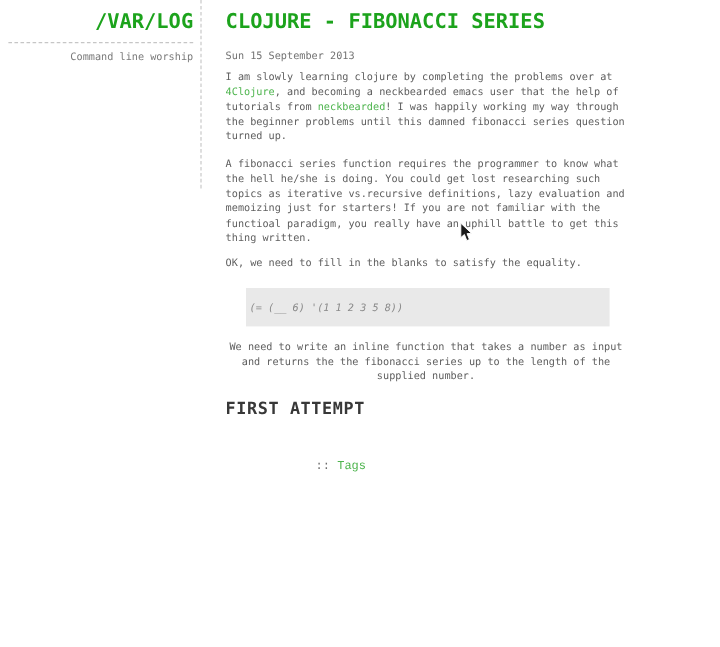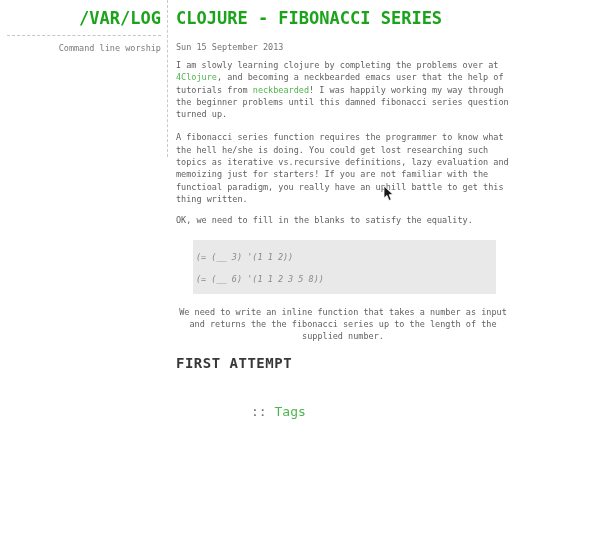--- a/index.html
+++ b/index.html
@@ -8,39 +8,39 @@
 
   
   #sidebar{position:absolute;left:0;top:0;width:161px;text-align:right;}
   #sidebar .site-title{margin:8px 0 0 0;font-size:17px;line-height:20px;font-weight:bold;
         color:#1CA31C;letter-spacing:0;white-space:nowrap;}
   #sidebar .side-divider{margin:7px 0 0 7px;border-top:1px dashed #c6c6c6;height:0;}
   #sidebar .tagline{margin:7px 0 0 0;font-size:8.5px;line-height:10px;color:#7a7a7a;}
   #vsep{position:absolute;left:167px;top:0;height:157px;width:0;border-left:1px dashed #c9c9c9;}
 
   
-  #main{position:absolute;left:176px;top:0;width:334px;}
+  #main{position:absolute;left:188px;top:0;width:334px;}
   #main h1{margin:8px 0 0 0;font-size:17px;line-height:20px;font-weight:bold;
         color:#1CA31C;white-space:nowrap;}
   .date{margin:14px 0 4px 0;font-size:8.5px;line-height:10px;color:#737373;}
   #main p{margin:0;font-size:8.5px;line-height:12.3px;color:#5f5f5f;}
   .p-intro{margin-top:7px !important;}
   .p-std{margin-top:11px !important;}
   .p-after-h{margin-top:9px !important;}
   .p-after-code{margin-top:12px !important;text-align:center;}
   .p-last{margin-top:8px !important;}
   #main h2{margin:14px 0 0 0;font-size:14px;line-height:15px;font-weight:bold;
         color:#383838;letter-spacing:.5px;}
   a.green-link{color:#4FB54F;text-decoration:none;cursor:pointer;}
   .codeblock{margin:13px 0 0 17px;width:300px;background:#e9e9e9;
         padding:12px 0 10px 3px;}
   .codeline{font-size:8.5px;line-height:10px;font-style:italic;color:#8a8a8a;
         margin:0 0 12px 0;white-space:pre;}
   .codeline:last-child{margin-bottom:0;}
-  .tags-row{margin:36px 0 0 0;padding-left:75px;font-size:13px;line-height:10px;color:#6e6e6e;}
+  .tags-row{margin:36px 0 0 0;padding-left:75px;font-size:10px;line-height:10px;color:#6e6e6e;font-family:Liberation Mono, monospace;}
 
   
   #footer-divider{position:absolute;left:7px;top:495px;width:508px;height:0;
         border-top:1px dashed #c6c6c6;}
   #footer{position:absolute;left:0;top:511px;width:517px;text-align:center;
         font-size:8.5px;line-height:11px;color:#6e6e6e;}
 
   
   #cursor{position:absolute;left:383px;top:186px;width:12px;height:16px;}
 </style>
@@ -60,21 +60,20 @@
     <h1>CLOJURE - FIBONACCI SERIES</h1>
     <div class="date">Sun 15 September 2013</div>
 
     <p class="p-intro"><span>I am slowly learning clojure by completing the problems over at </span><a class="green-link">4Clojure</a><span>, and becoming a neckbearded emacs user that the help of tutorials from </span><a class="green-link">neckbearded</a><span>! I was happily working my way through the beginner problems until this damned fibonacci series question turned up.</span></p>
 
     <p class="p-std">A fibonacci series function requires the programmer to know what the hell he/she is doing. You could get lost researching such topics as iterative vs.recursive definitions, lazy evaluation and memoizing just for starters! If you are not familiar with the functioal paradigm, you really have an uphill battle to get this thing written.</p>
 
     <p class="p-after-h">OK, we need to fill in the blanks to satisfy the equality.</p>
 
     <div class="codeblock">
-      <div class="codeline">(= (__ 3) '(1 1 2))</div>
       <div class="codeline">(= (__ 6) '(1 1 2 3 5 8))</div>
     </div>
 
     <p class="p-after-code">We need to write an inline function that takes a number as input and returns the the fibonacci series up to the length of the supplied number.</p>
 
     <h2>FIRST ATTEMPT</h2>
 
     <div class="tags-row"><span>:: </span><a class="green-link">Tags</a></div>
   </div>
 

